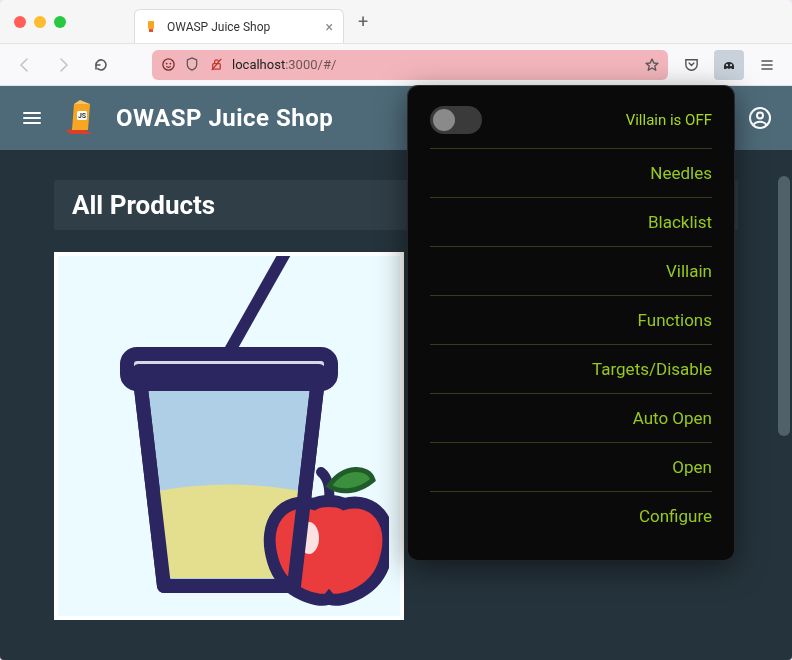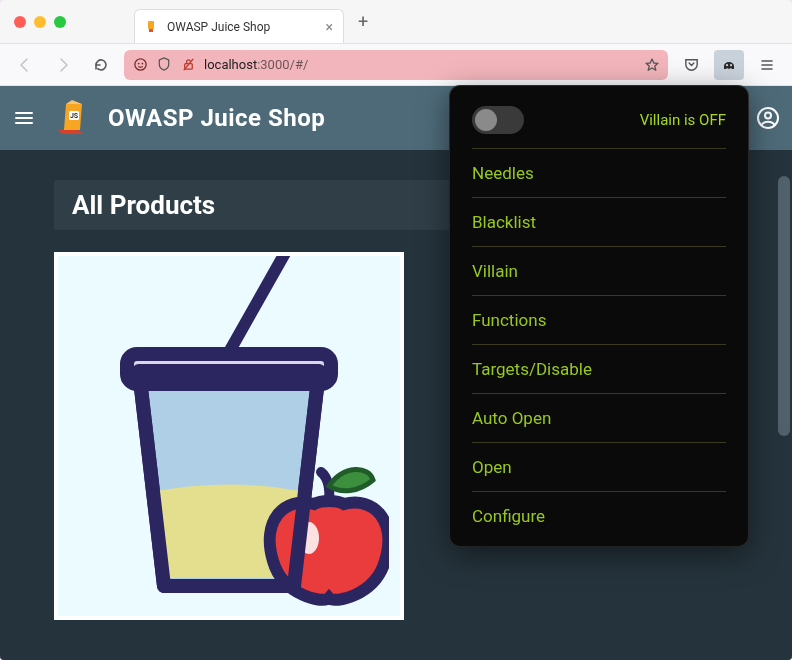--- a/index.html
+++ b/index.html
@@ -77,20 +77,21 @@
     flex: 1;
     height: 30px;
     background: #f1b5bb;
     border-radius: 6px;
     display: flex;
     align-items: center;
     padding: 0 8px;
     gap: 8px;
     color: #333;
     font-size: 13px;
+    margin-left: 28px;
   }
   .addr-icon { width: 16px; height: 16px; display:flex; align-items:center; justify-content:center; color: #555;}
   .addr-text { flex: 1; display:flex; gap:0; align-items:center;}
   .addr-host { color: #222; }
   .addr-port, .addr-path { color: rgba(0,0,0,0.55); }
   .addr-star { margin-left: auto; color: #555; }
 
   .ext-btn {
     width: 30px; height: 30px;
     display: flex; align-items:center; justify-content:center;
@@ -105,21 +106,21 @@
     height: calc(660px - 44px - 42px);
     background: #25333c;
     overflow: hidden;
   }
 
   .app-header {
     height: 64px;
     background: #4e6a79;
     display: flex;
     align-items: center;
-    padding: 0 12px;
+    padding: 0 20px;
     gap: 16px;
     color: #fff;
   }
   .hamburger { width:24px; color:#fff; cursor:pointer;}
   .logo { width:40px; height:40px; }
   .app-title { font-size: 24px; font-weight: 700; letter-spacing: 0.5px; flex:1;}
   .account-icon { color:#fff; }
 
   .content-area {
     padding: 30px 54px;
@@ -143,26 +144,26 @@
     width: 100%; height: 360px;
     background: #ecfbff;
     display:flex; align-items:center; justify-content:center;
     position:relative;
   }
 
   
   .ext-popup {
     position: absolute;
     top: 86px;
-    right: 44px;
-    width: 298px;
+    right: 58px;
+    width: 326px;
     background: #0a0a0a;
     border-radius: 10px;
     box-shadow: 0 8px 30px rgba(0,0,0,0.5), 0 0 0 1px #333;
-    padding: 16px 0 6px;
+    padding: 16px 0 20px;
     z-index: 100;
     color: #8fbf26;
   }
   .ext-header {
     display:flex; align-items:center; justify-content:space-between;
     padding: 4px 22px 14px;
   }
   .toggle {
     width: 52px; height: 28px;
     background: #3a3a3a;
@@ -178,20 +179,21 @@
   }
   .villain-status { font-size: 15px; color: #a7d81f; }
 
   .ext-list { list-style:none; padding: 0 22px; }
   .ext-list li {
     padding: 14px 0;
     border-top: 1px solid #3a3a1f;
     font-size: 17px;
     color: #98c81e;
     cursor:pointer;
+    text-align:right;
   }
   .ext-list li:last-child { border-bottom: none; }
 
   
   .vscroll {
     position:absolute; right:2px; top:90px; width:12px; height: 260px;
     background: #50616b; border-radius: 6px;
   }
 
   svg { display:block; }

